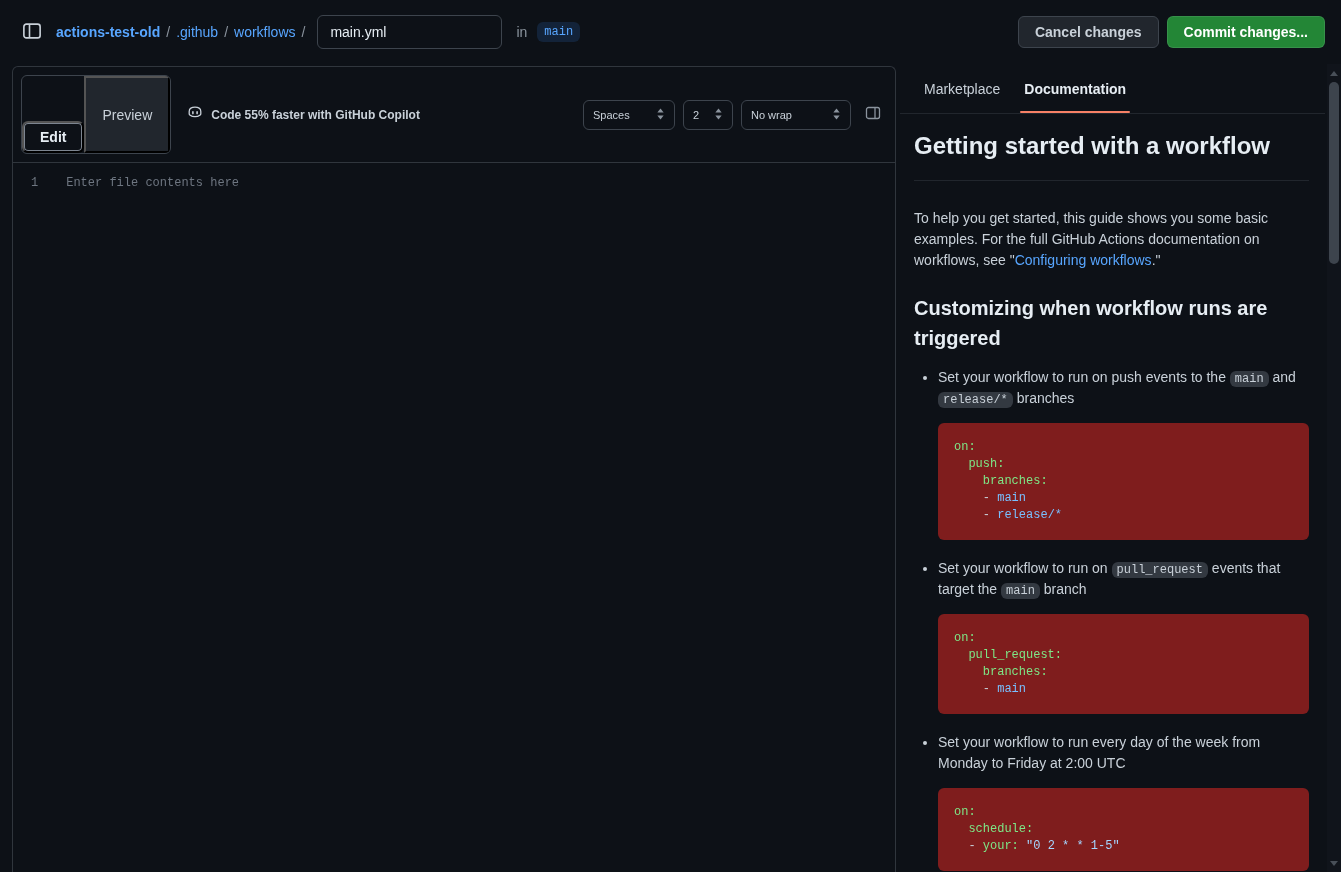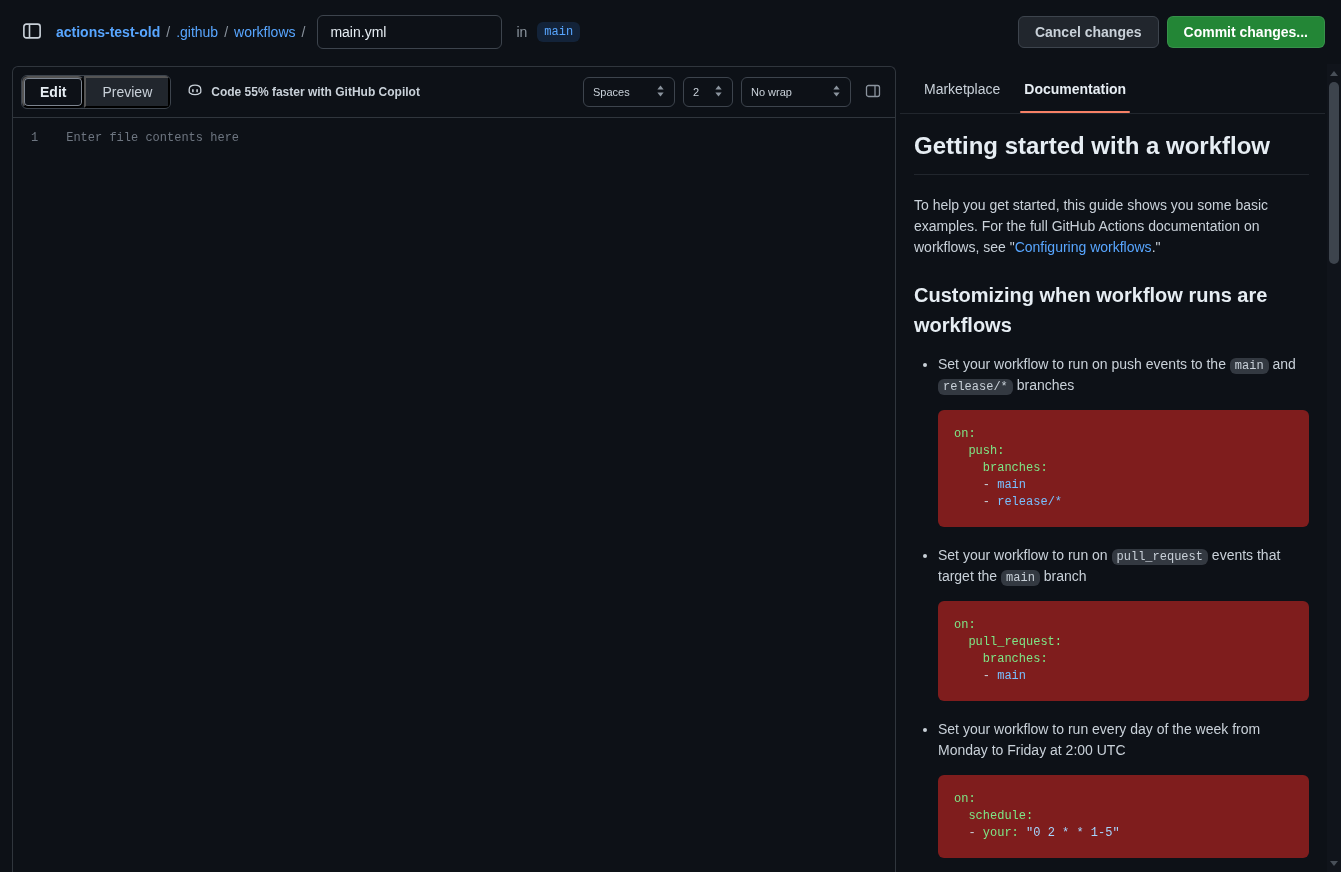--- a/index.html
+++ b/index.html
@@ -34,21 +34,21 @@
   .btn-secondary { background:#21262d; color:#c9d1d9; border-color:#3d444d; }
   .btn-primary { background:#238636; color:#ffffff; border-color:rgba(240,246,252,0.1); }
 
   
   .editor-panel { position:absolute; left:12px; top:66px; width:884px; bottom:0;
                   border:1px solid #30363d; border-bottom:none; border-radius:6px 6px 0 0;
                   background:#0d1117; overflow:hidden; }
   .editor-toolbar { display:flex; align-items:center; gap:8px; padding:8px; border-bottom:1px solid #30363d; }
   .seg-group { display:flex; border:1px solid #3d444d; border-radius:6px; overflow:hidden; flex:none; }
   .seg { padding:6px 16px; font-size:14px; background:#21262d; color:#c9d1d9; cursor:pointer; }
-  .seg.active { background:#0d1117; color:#e6edf3; font-weight:600; box-shadow:inset 0 0 0 1px #7d8590; border-radius:6px; }
+  .seg.active { background:#0d1117; color:#e6edf3; font-weight:600; box-shadow:inset 0 0 0 1px #7d8590; border-radius:6px;margin-top:45px; }
   .copilot { display:flex; align-items:center; gap:8px; margin-left:8px; font-size:12px; font-weight:600;
              color:#c9d1d9; cursor:pointer; }
   .toolbar-right { margin-left:auto; display:flex; align-items:center; gap:8px; }
   .gh-select { height:30px; border:1px solid #3d444d; border-radius:6px; display:flex; align-items:center;
                justify-content:space-between; padding:0 9px; font-size:11px; color:#c9d1d9;
                background:transparent; cursor:pointer; }
   .w-spaces { width:92px; } .w-size { width:50px; } .w-wrap { width:110px; }
   .editor-body { display:flex; padding:10px 0; font-family:"Liberation Mono", monospace;
                  font-size:12px; line-height:20px; color:#6e7681; cursor:text; height:calc(100% - 47px); }
   .gutter { padding:0 28px 0 18px; flex:none; }
@@ -58,22 +58,22 @@
   .docs-panel { position:absolute; left:900px; top:64px; width:425px; bottom:0; background:#0d1117; overflow:hidden; }
   .docs-tabs { height:50px; display:flex; align-items:stretch; gap:16px; padding:0 20px;
                border-bottom:1px solid #21262d; }
   .docs-tab { display:flex; align-items:center; padding:0 4px; font-size:14px; color:#c9d1d9;
               position:relative; cursor:pointer; }
   .docs-tab.active { color:#e6edf3; font-weight:600; }
   .docs-tab.active::after { content:""; position:absolute; left:0; right:0; bottom:0; height:2px;
                             background:#f78166; border-radius:2px; }
   .docs-content { padding:14px 16px 0 14px; height:calc(100% - 50px); overflow:hidden;
                   font-size:14px; line-height:1.5; color:#c9d1d9; }
-  .docs-title { font-size:24px; font-weight:600; color:#e6edf3; padding-bottom:10px;
-                border-bottom:1px solid #21262d; margin-bottom:20px; }
+  .docs-title { font-size:24px; font-weight:600; color:#e6edf3; padding-bottom:16px;
+                border-bottom:1px solid #21262d; margin-bottom:27px; }
   .intro-p { margin-bottom:14px; }
   .doc-link { color:#58a6ff; text-decoration:none; cursor:pointer; }
   .docs-section-title { font-size:20px; font-weight:600; color:#e6edf3; margin:22px 0 14px; }
   ul.docs-list { padding-left:24px; }
   ul.docs-list > li { margin-bottom:6px; }
   .inline-code { background:rgba(110,118,129,0.4); border-radius:6px; padding:1px 5px;
                  font-family:"Liberation Mono", monospace; font-size:12px; color:#c9d1d9; }
   .codeblock { margin:14px 0 18px; background:#7f1d1d; border-radius:6px; padding:16px;
                font-family:"Liberation Mono", monospace; font-size:12px; line-height:17px;
                white-space:pre; overflow:hidden; color:#c9d1d9; }
@@ -189,21 +189,21 @@
   </section>
 
   <aside class="docs-panel">
     <div class="docs-tabs">
       <div class="docs-tab">Marketplace</div>
       <div class="docs-tab active">Documentation</div>
     </div>
     <div class="docs-content">
       <h1 class="docs-title">Getting started with a workflow</h1>
       <p class="intro-p"><span>To help you get started, this guide shows you some basic examples. For the full GitHub Actions documentation on workflows, see "</span><a class="doc-link">Configuring workflows</a><span>."</span></p>
-      <h2 class="docs-section-title">Customizing when workflow runs are workflows</h2>
+      <h2 class="docs-section-title">Customizing when workflow runs are triggered</h2>
       <ul class="docs-list">
         <li>
           <span>Set your workflow to run on push events to the </span><code class="inline-code">main</code><span> and </span><code class="inline-code">release/*</code><span> branches</span>
           <div class="codeblock"><div class="code-line"><span class="tok-k">on:</span></div><div class="code-line"><span class="tok-p">  </span><span class="tok-k">push:</span></div><div class="code-line"><span class="tok-p">    </span><span class="tok-k">branches:</span></div><div class="code-line"><span class="tok-p">    - </span><span class="tok-v">main</span></div><div class="code-line"><span class="tok-p">    - </span><span class="tok-v">release/*</span></div></div>
         </li>
         <li>
           <span>Set your workflow to run on </span><code class="inline-code">pull_request</code><span> events that target the </span><code class="inline-code">main</code><span> branch</span>
           <div class="codeblock"><div class="code-line"><span class="tok-k">on:</span></div><div class="code-line"><span class="tok-p">  </span><span class="tok-k">pull_request:</span></div><div class="code-line"><span class="tok-p">    </span><span class="tok-k">branches:</span></div><div class="code-line"><span class="tok-p">    - </span><span class="tok-v">main</span></div></div>
         </li>
         <li>

